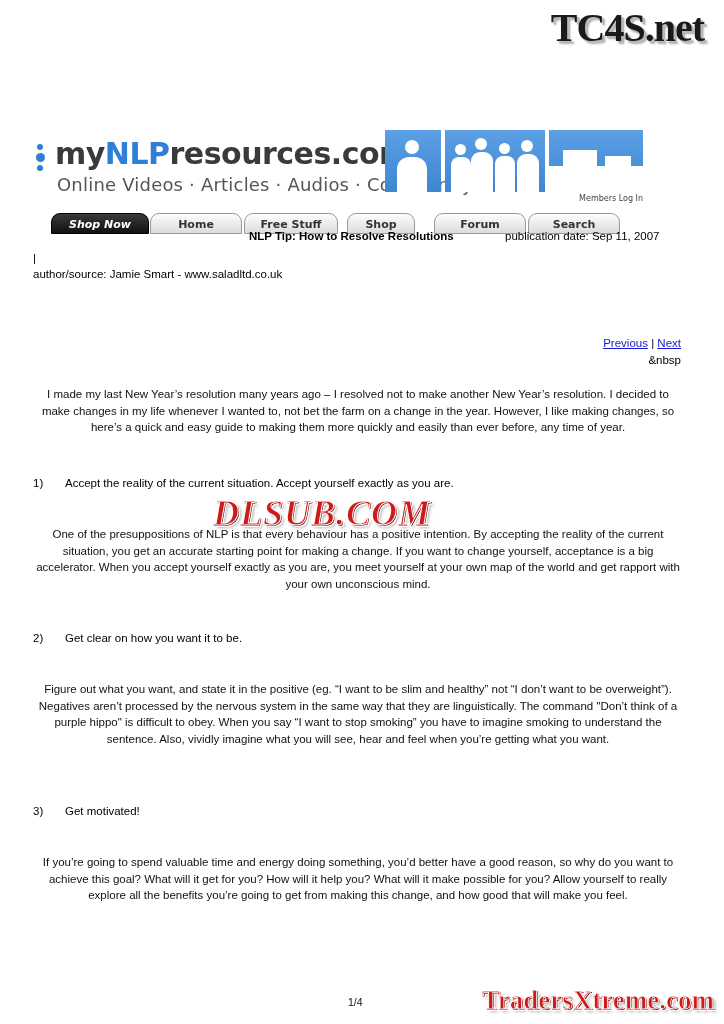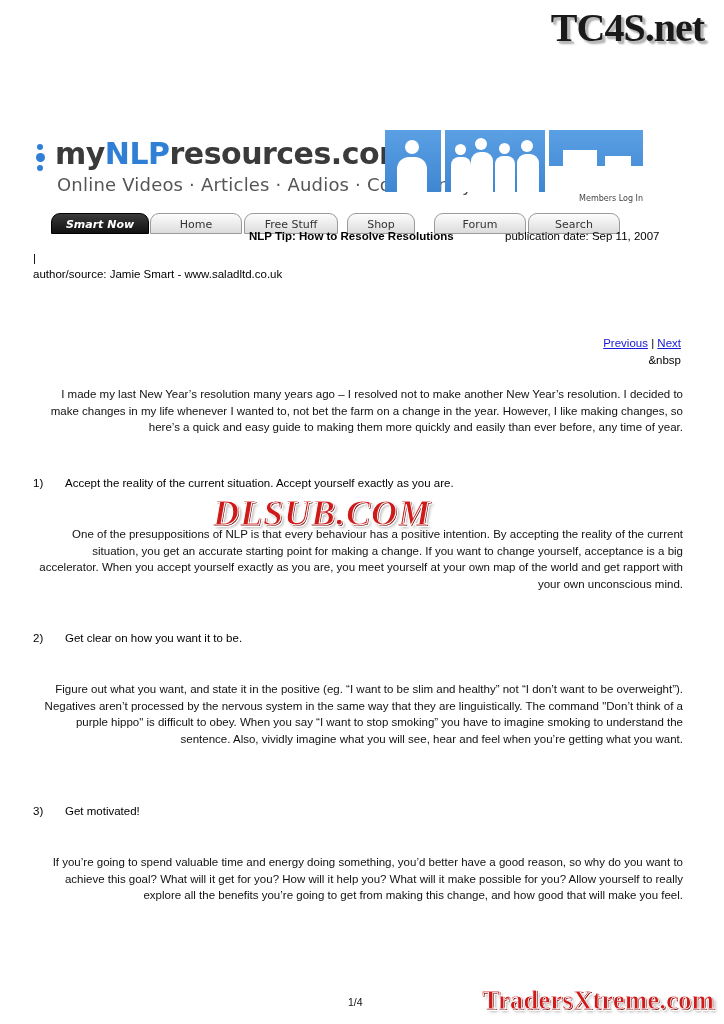--- a/index.html
+++ b/index.html
@@ -127,20 +127,21 @@
     height: 21px;
     line-height: 21px;
     text-align: center;
     font-size: 11px;
     font-family: "DejaVu Sans", sans-serif;
     color: #333;
     border: 1px solid #9a9a9a;
     border-radius: 9px 9px 0 0;
     background: linear-gradient(#fdfdfd, #dcdcdc);
     box-sizing: border-box;
+    font-weight: bold;
   }
   .nav-btn.join {
     background: linear-gradient(#3a3a3a, #111);
     color: #fff;
     font-weight: bold;
     font-style: italic;
     border-color: #000;
   }
 
   
@@ -191,21 +192,21 @@
     font-size: 11.5px;
     text-align: right;
   }
 
   .para {
     position: absolute;
     left: 33px;
     width: 650px;
     font-size: 11.5px;
     line-height: 16.6px;
-    text-align: right;
+    text-align: center;
     color: #111;
   }
   .item {
     position: absolute;
     left: 33px;
     width: 650px;
     font-size: 11.5px;
     line-height: 16.6px;
   }
   .item .num {
@@ -286,21 +287,21 @@
     <div class="hero h3">
       <div class="silhouette" style="left:0;top:36px;width:94px;height:26px;"></div>
       <div class="silhouette" style="left:14px;top:20px;width:34px;height:20px;"></div>
       <div class="silhouette" style="left:56px;top:26px;width:26px;height:14px;"></div>
     </div>
     <div class="members">Members Log In</div>
   </div>
 </div>
 
 <div class="nav">
-  <div class="nav-btn join" style="left:18px;width:98px;">Smart Now</div>
+  <div class="nav-btn join" style="left:18px;width:98px;">Shop Now</div>
   <div class="nav-btn" style="left:117px;width:92px;">Home</div>
   <div class="nav-btn" style="left:211px;width:94px;">Free Stuff</div>
   <div class="nav-btn" style="left:314px;width:68px;">Shop</div>
   <div class="nav-btn" style="left:401px;width:92px;">Forum</div>
   <div class="nav-btn" style="left:495px;width:92px;">Search</div>
 </div>
 
 <div class="doc-title">NLP Tip: How to Resolve Resolutions</div>
 <div class="pubdate">publication date: Sep 11, 2007</div>
 <div class="pipe">|</div>

